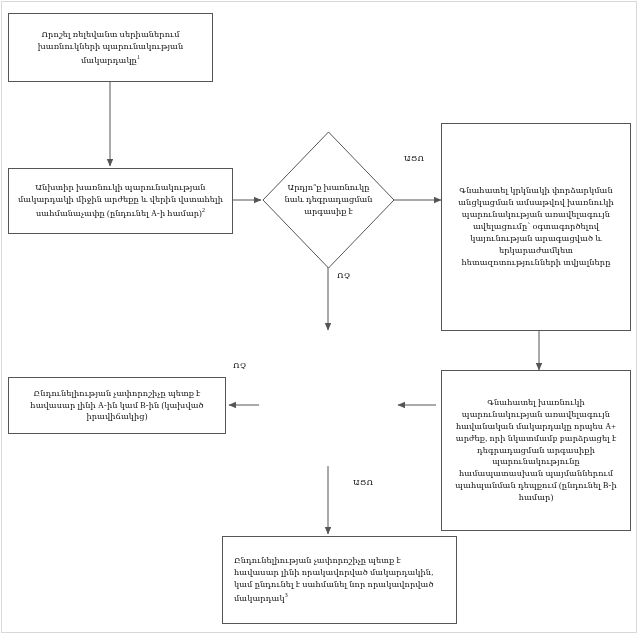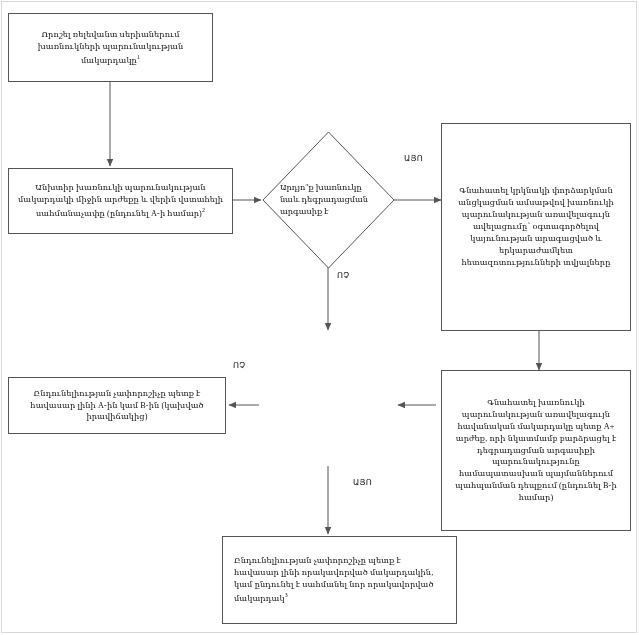--- a/index.html
+++ b/index.html
@@ -57,34 +57,33 @@
   }
   .diamond-label {
     position: absolute;
     left: 0;
     top: 0;
     width: 100%;
     height: 100%;
     display: flex;
     align-items: center;
     justify-content: center;
-    text-align: left;
+    text-align: center;
     font-size: 8.2px;
     line-height: 1.45;
     pointer-events: none;
   }
   .diamond-label .txt { display: block; width: 72%; }
 
   .edge-label {
     position: absolute;
     font-size: 8.2px;
     line-height: 1;
     white-space: nowrap;
     letter-spacing: 0.3px;
-    font-family: Liberation Serif, serif;
   }
   #connectors {
     position: absolute;
     left: 0;
     top: 0;
     width: 639px;
     height: 635px;
     pointer-events: none;
   }
   sup { font-size: 0.72em; vertical-align: super; }
@@ -137,21 +136,21 @@
     <div class="diamond-label">
       <span class="txt">Արդյո՞ք խառնուկը նաև դեգրադացման արգասիք է</span>
     </div>
   </div>
 
   <div class="node-box" style="left:441px; top:123px; width:190px; height:208px;">
     <span class="txt">Գնահատել կրկնակի փորձարկման անցկացման ամսաթվով խառնուկի պարունակության առավելագույն ավելացումը՝ օգտագործելով կայունության արագացված և երկարաժամկետ հետազոտությունների տվյալները</span>
   </div>
 
   <div class="node-box" style="left:441px; top:370px; width:190px; height:161px;">
-    <span class="txt">Գնահատել խառնուկի պարունակության առավելագույն հավանական մակարդակը պետք A+ արժեք, որի նկատմամբ բարձրացել է դեգրադացման արգասիքի պարունակությունը համապատասխան պայմաններում պահպանման դեպքում (ընդունել B-ի համար)</span>
+    <span class="txt">Գնահատել խառնուկի պարունակության առավելագույն հավանական մակարդակը որպես A+ արժեք, որի նկատմամբ բարձրացել է դեգրադացման արգասիքի պարունակությունը համապատասխան պայմաններում պահպանման դեպքում (ընդունել B-ի համար)</span>
   </div>
 
 
   <div class="node-box" style="left:8px; top:377px; width:218px; height:57px;">
     <span class="txt">Ընդունելիության չափորոշիչը պետք է հավասար լինի A-ին կամ B-ին (կախված իրավիճակից)</span>
   </div>
 
   <div class="node-box left-align" style="left:222px; top:536px; width:235px; height:88px; padding:8px 11px;">
     <span class="txt"><span>Ընդունելիության չափորոշիչը պետք է հավասար լինի որակավորված մակարդակին, կամ ընդունել է սահմանել նոր որակավորված մակարդակ</span><sup>3</sup></span>
   </div>

